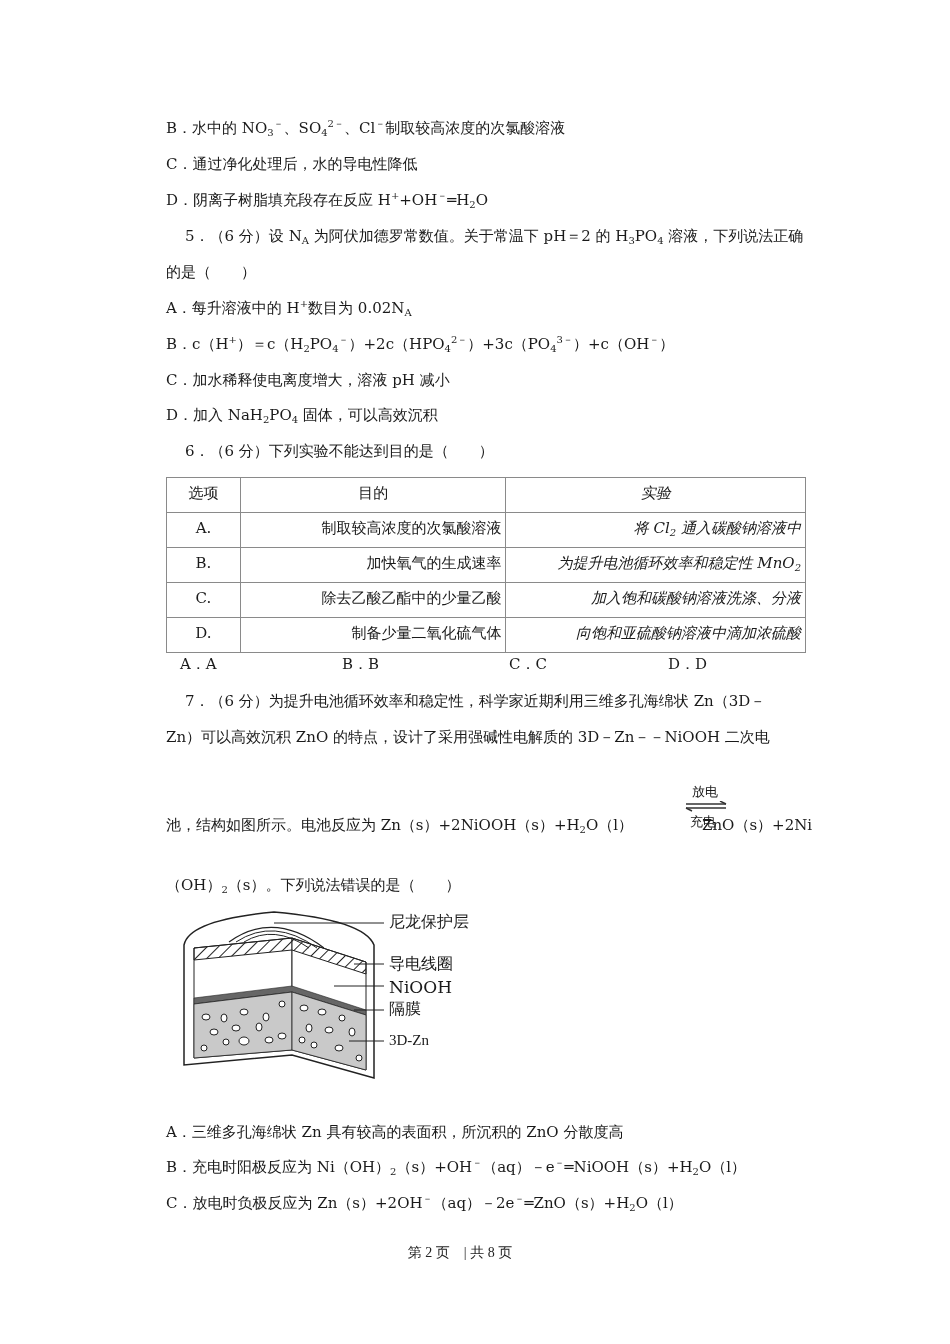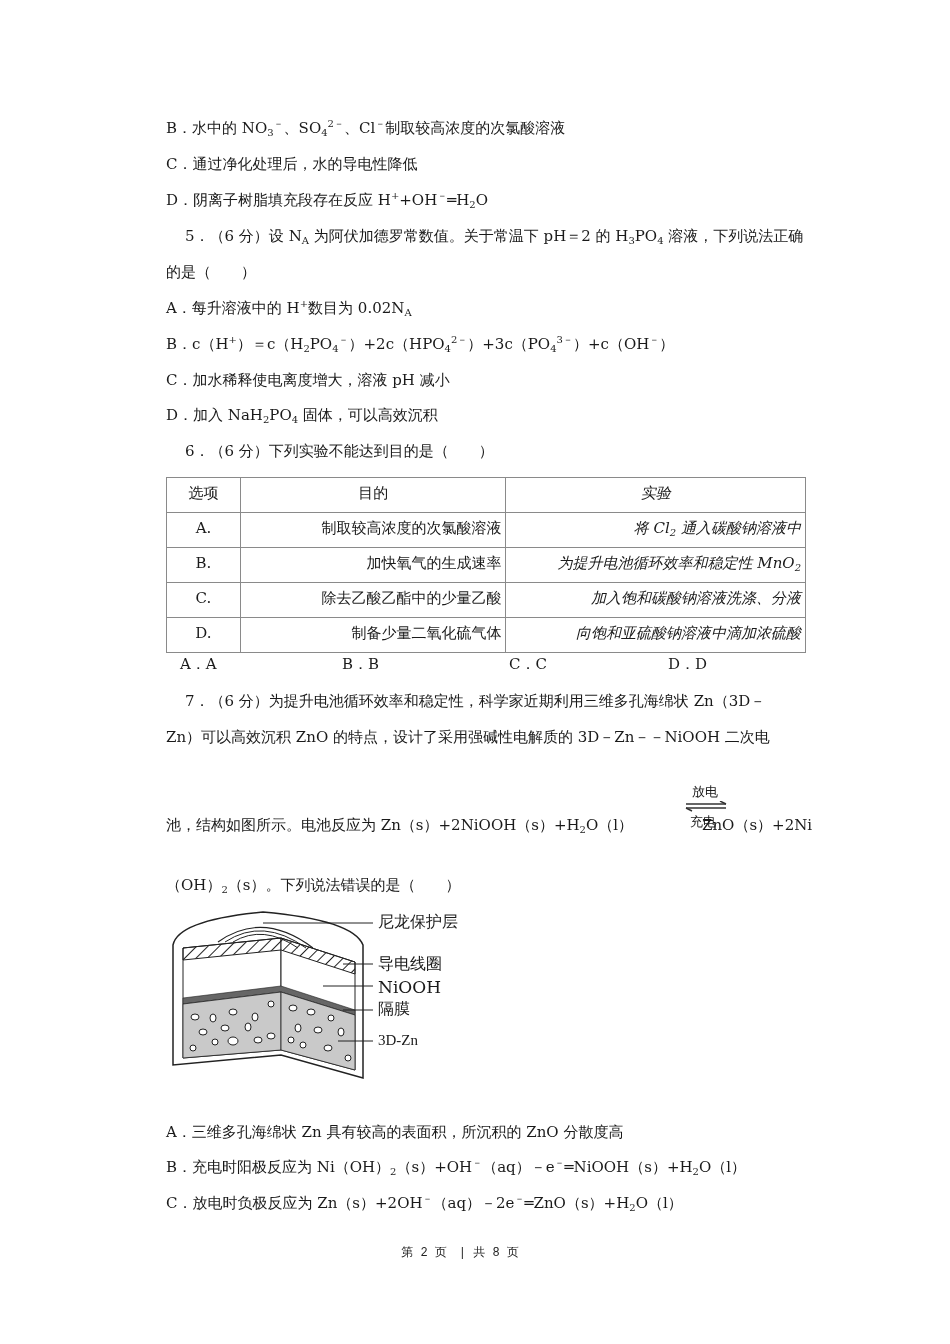--- a/index.html
+++ b/index.html
@@ -16,23 +16,23 @@
   table.exp td.c0 { width: 74px; text-align: center; }
   table.exp td.c1 { width: 266px; }
   table.exp td.c2 { width: 300px; font-style: italic; }
   table.exp tr.head td.c1, table.exp tr.head td.c2 { text-align: center; }
   .choices { position: absolute; top: 655px; left: 180px; width: 640px; height: 20px; }
   .choice { position: absolute; top: 0; white-space: nowrap; }
   .arrow-block { position: absolute; left: 655px; top: 783px; width: 45px; height: 50px; font-family: Liberation Mono, monospace; font-size: 13px; margin-left: 29px; }
   .arrow-block .top { position: absolute; top: 0; left: 8px; }
   .arrow-block .bot { position: absolute; top: 30px; left: 6px; }
   .arrow-block svg { position: absolute; top: 18px; left: 0; }
-  .figure { position: absolute; left: 163px; top: 900px; width: 330px; height: 180px; }
+  .figure { position: absolute; left: 174px; top: 900px; width: 330px; height: 180px; }
   .fig-label { position: absolute; font-family: "DejaVu Sans", sans-serif; font-size: 16px; white-space: nowrap; }
-  .footer { position: absolute; top: 1244px; left: 0; width: 920px; text-align: center; font-family: Liberation Mono, monospace; font-size: 12px; color: #222; }
+  .footer { position: absolute; top: 1244px; left: 0; width: 920px; text-align: center; font-family: Liberation Serif, serif; font-size: 14px; color: #222; }
 </style>
 </head>
 <body>
 
 <div class="line opt" style="top:118px">
   <span>B．</span><span>水中的 NO</span><sub>3</sub><sup>－</sup><span>、SO</span><sub>4</sub><sup>2－</sup><span>、Cl</span><sup>－</sup><span>制取较高浓度的次氯酸溶液</span>
 </div>
 <div class="line opt" style="top:154px">
   <span>C．</span><span>通过净化处理后，水的导电性降低</span>
 </div>

